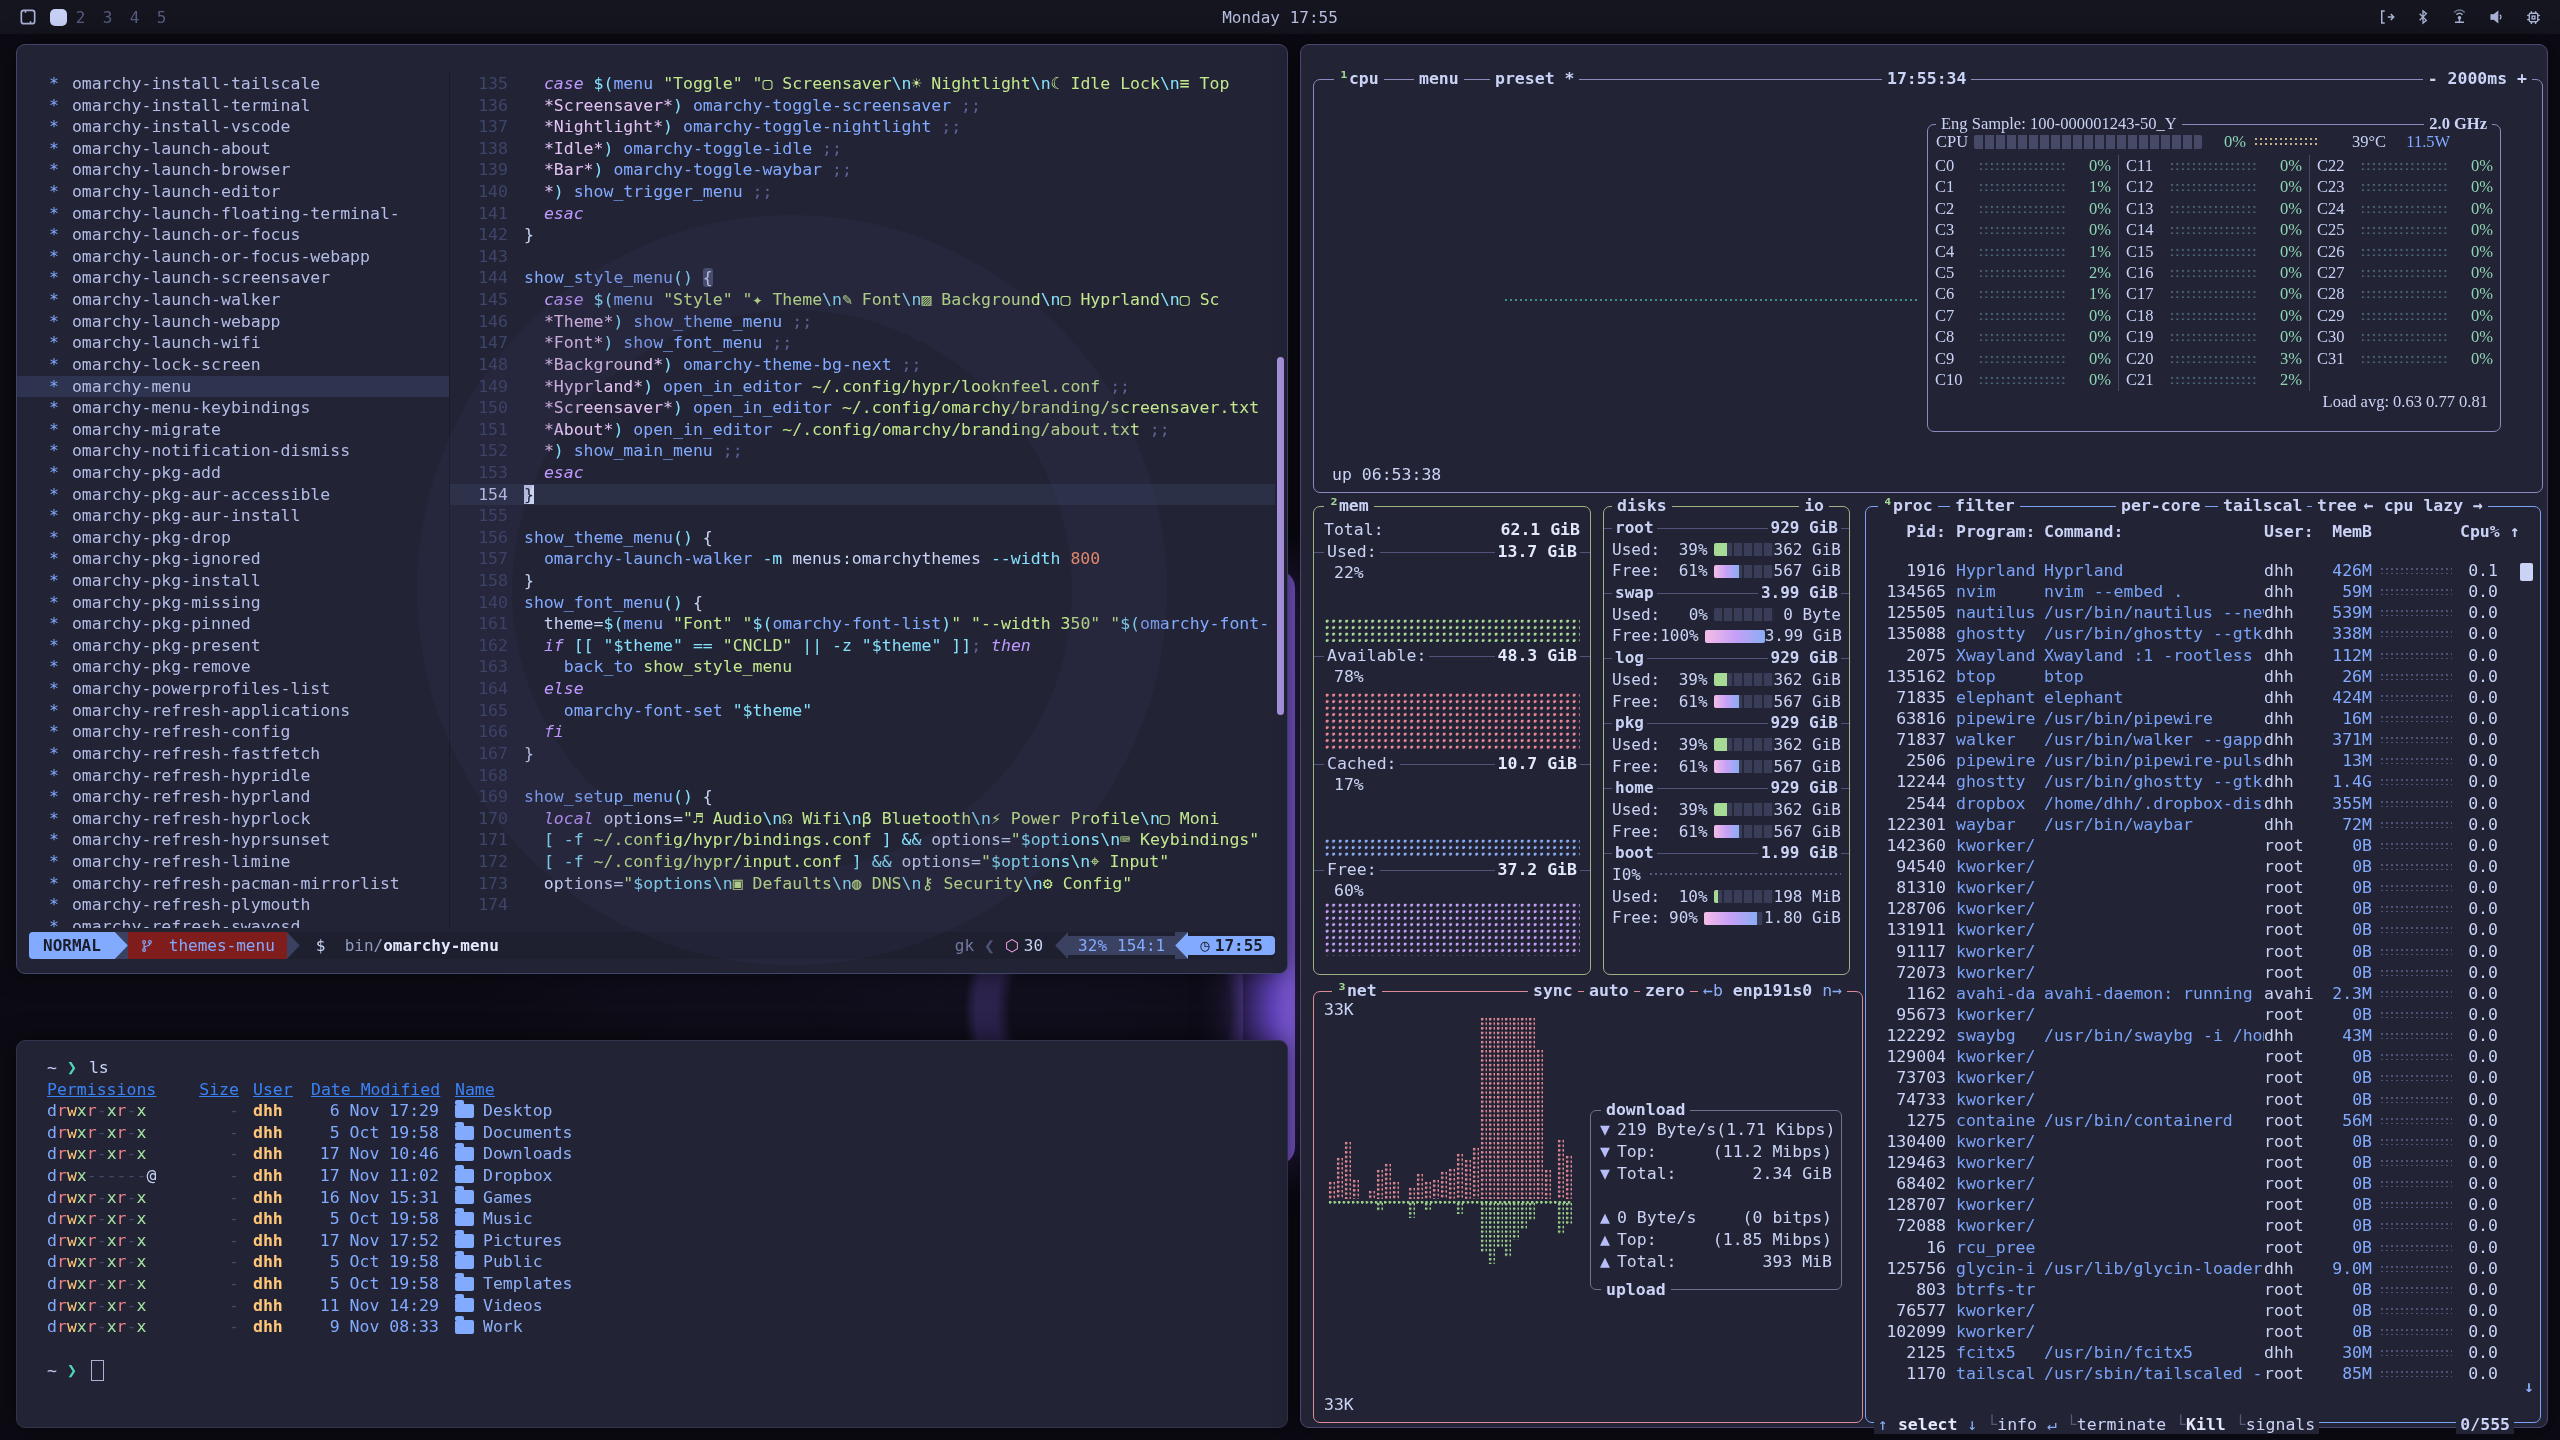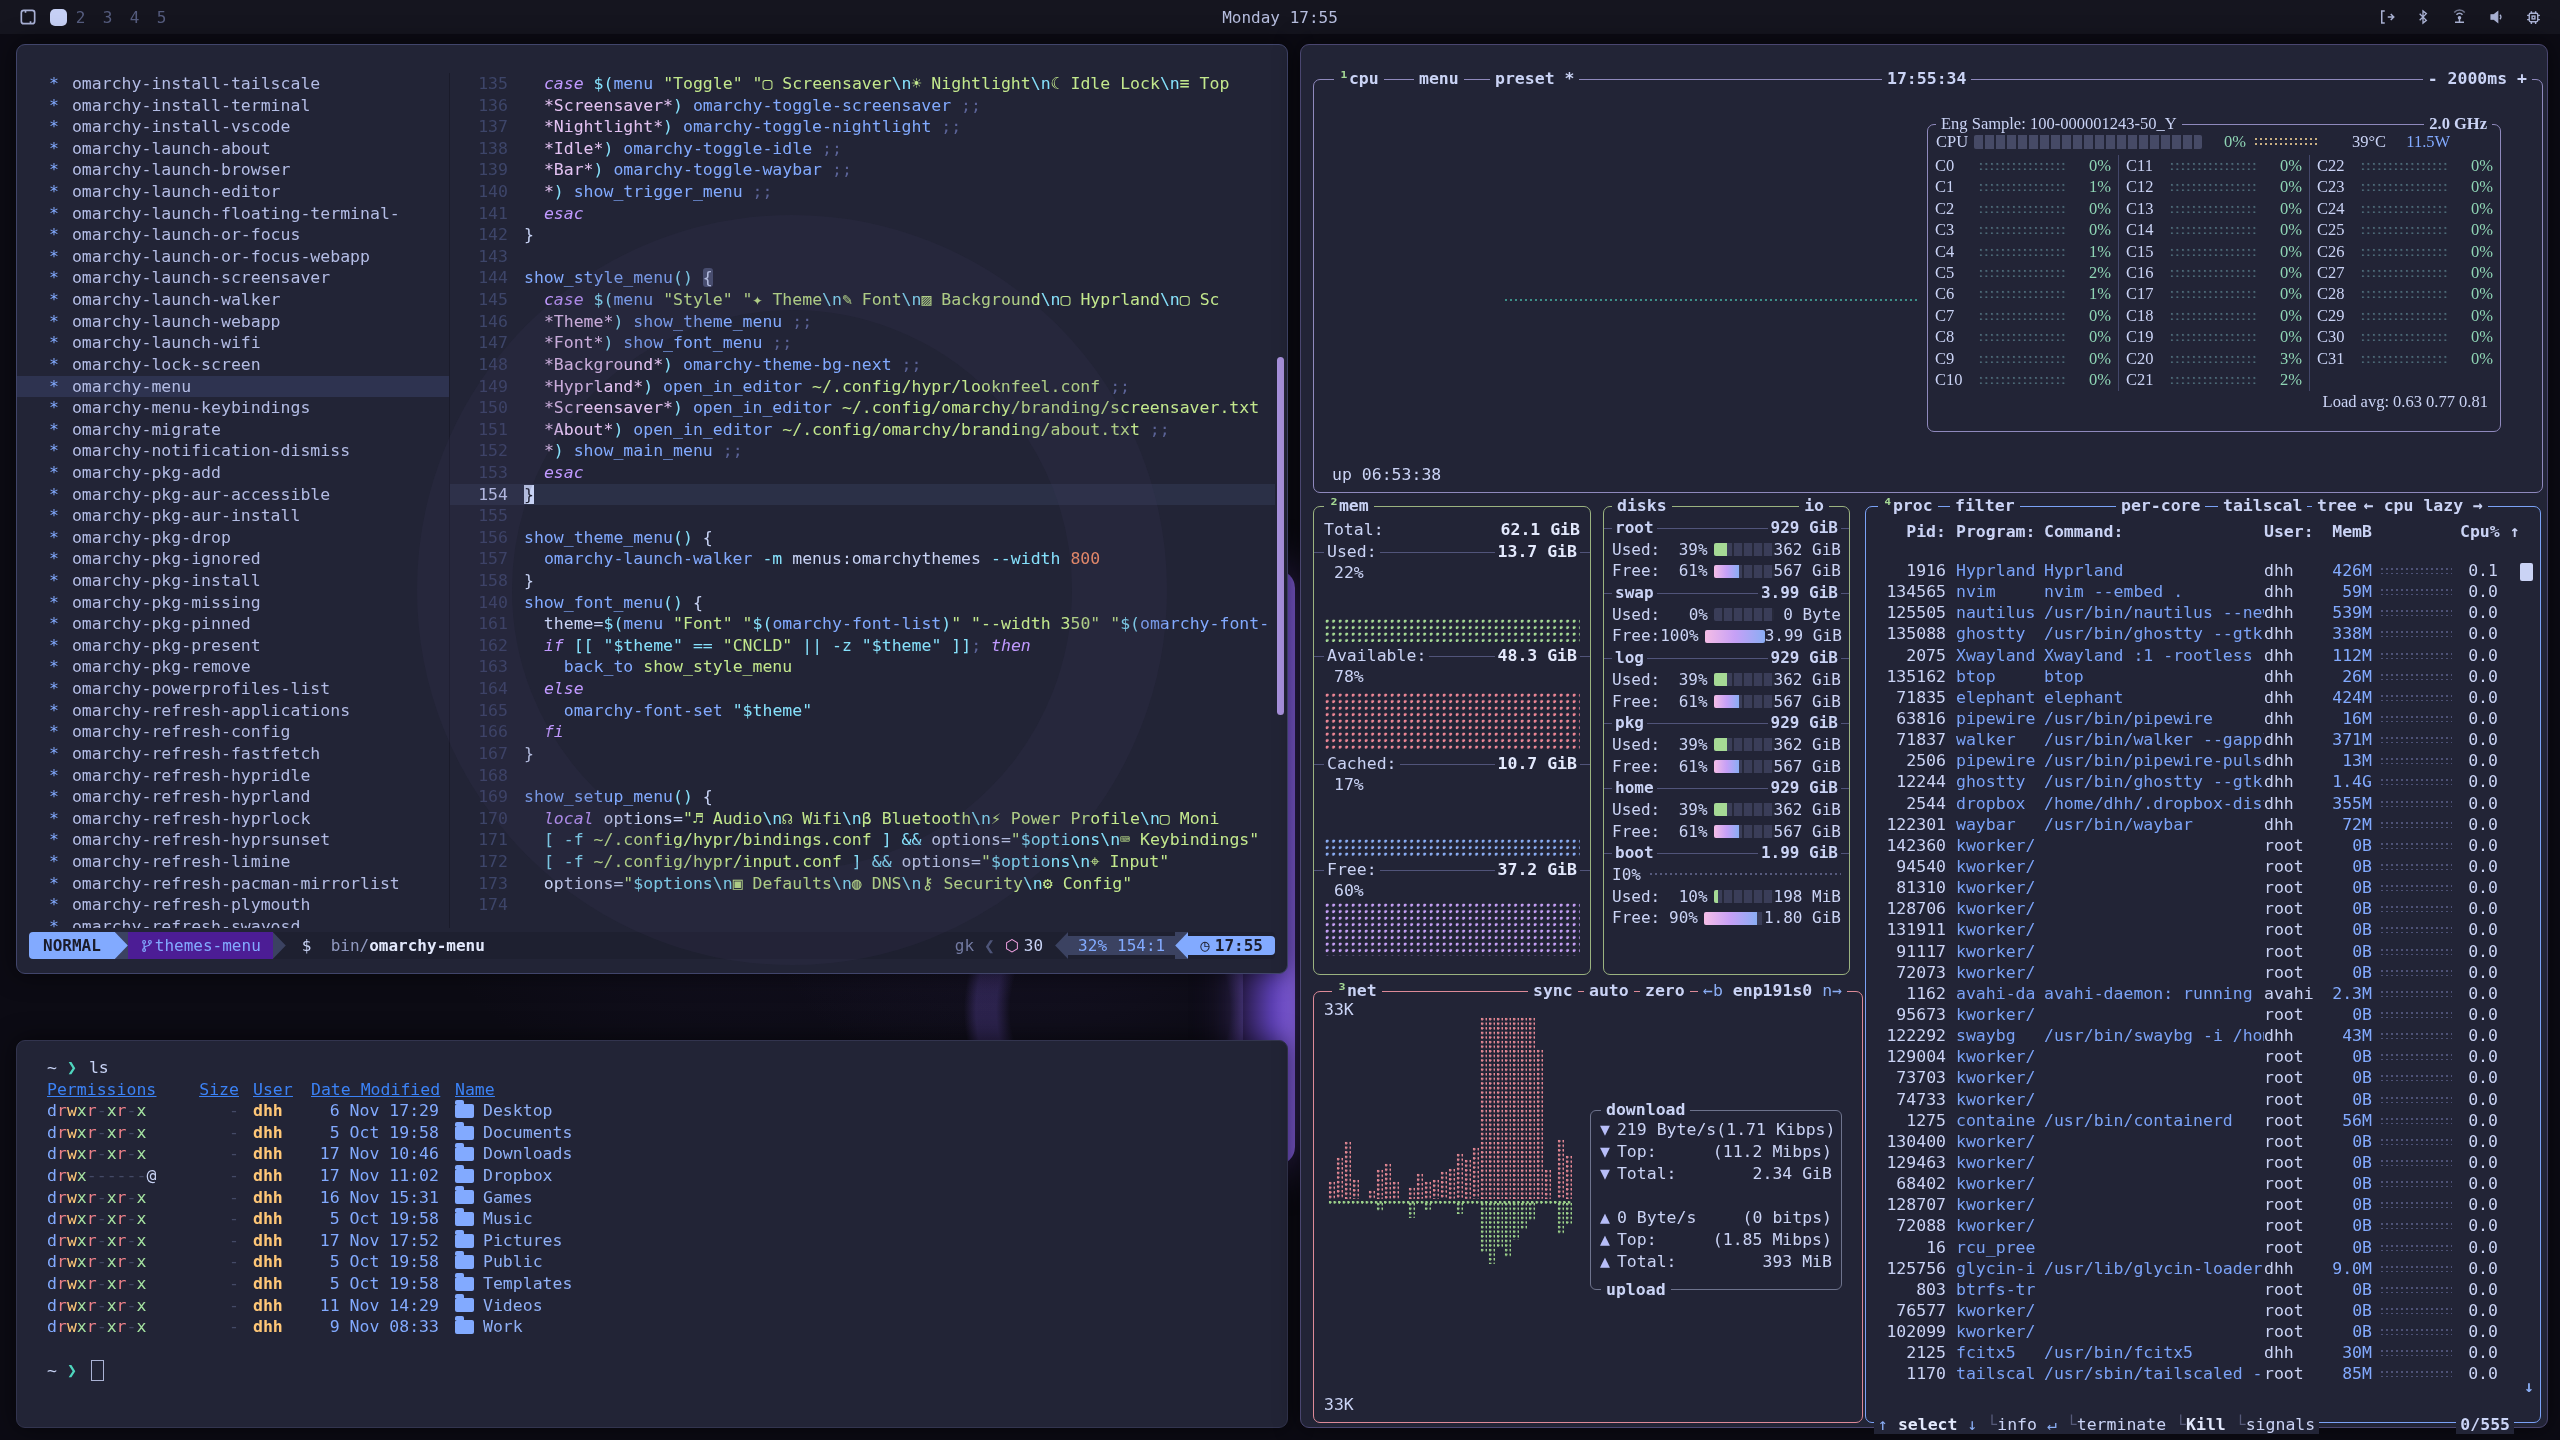--- a/index.html
+++ b/index.html
@@ -52,21 +52,21 @@
   .tk-m{background:#4a5173;border-radius:3px}
   .tk-c{background:#c8d3f5;color:#1e2030}
   #code-scroll{position:absolute;right:3px;top:312px;width:7px;height:358px;border-radius:4px;background:#b79df0;opacity:.9;}
   
   #statusline{position:absolute;left:12px;right:12px;bottom:14px;height:27px;background:#1e2030;
     display:flex;align-items:stretch;font-size:16px;color:#c8d3f5;border-radius:4px;}
   #statusline .chip-mode{background:#82aaff;color:#1b1d2b;font-weight:bold;display:flex;align-items:center;
     padding:0 14px;border-radius:4px 0 0 4px;}
   .tri-r{width:13px;height:27px;clip-path:polygon(0 0,100% 50%,0 100%);}
   .tri-l{width:13px;height:27px;clip-path:polygon(100% 0,0 50%,100% 100%);}
-  #statusline .seg-branch{background:#4c1d95;color:#82aaff;display:flex;align-items:center;gap:1px;padding:0 12px;}
+  #statusline .seg-branch{background:#7f1d1d;color:#82aaff;display:flex;align-items:center;gap:15px;padding:0 12px;}
   #statusline .sl-cmd{display:flex;align-items:center;margin-left:16px;gap:0;}
   .sl-dir{color:#9099c0}.sl-file{color:#e2e8fc;font-weight:bold}
   #sl-right{margin-left:auto;display:flex;align-items:center;}
   .sl-gk{color:#737aa2;margin-right:10px}
   .sl-sep{color:#4e5579;font-size:18px;margin-right:10px}
   .sl-hex{color:#fca7ea;margin-right:5px}
   .sl-lsp{margin-right:12px}
   #sl-right .seg-pos{background:#3b4261;color:#82aaff;display:flex;align-items:center;padding:0 10px;gap:10px;}
   #sl-right .chip-time{background:#82aaff;color:#1b1d2b;font-weight:bold;display:flex;align-items:center;padding:0 12px;border-radius:0 4px 4px 0;gap:5px;}
   

